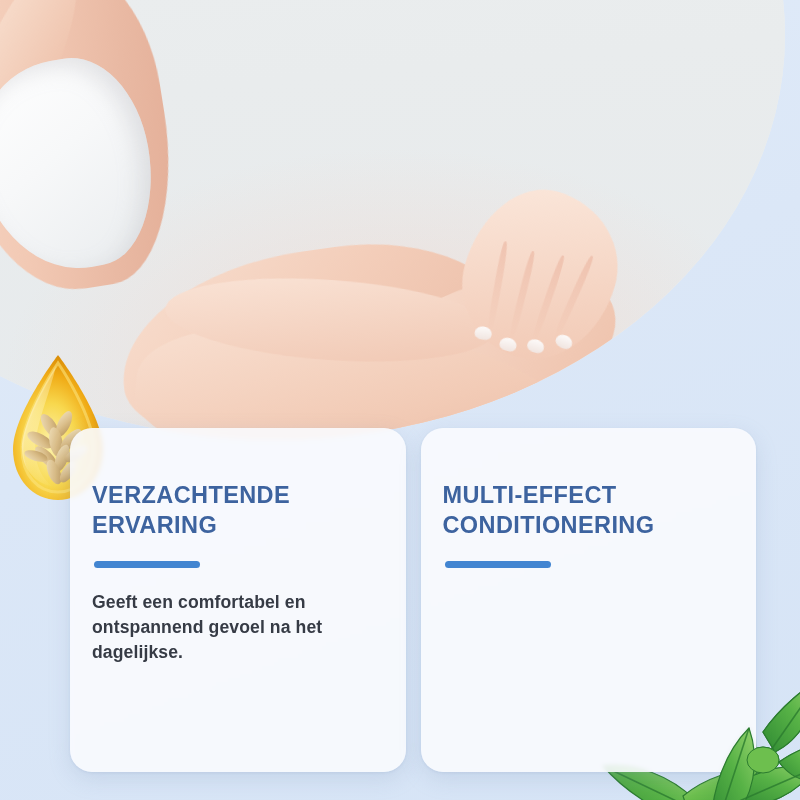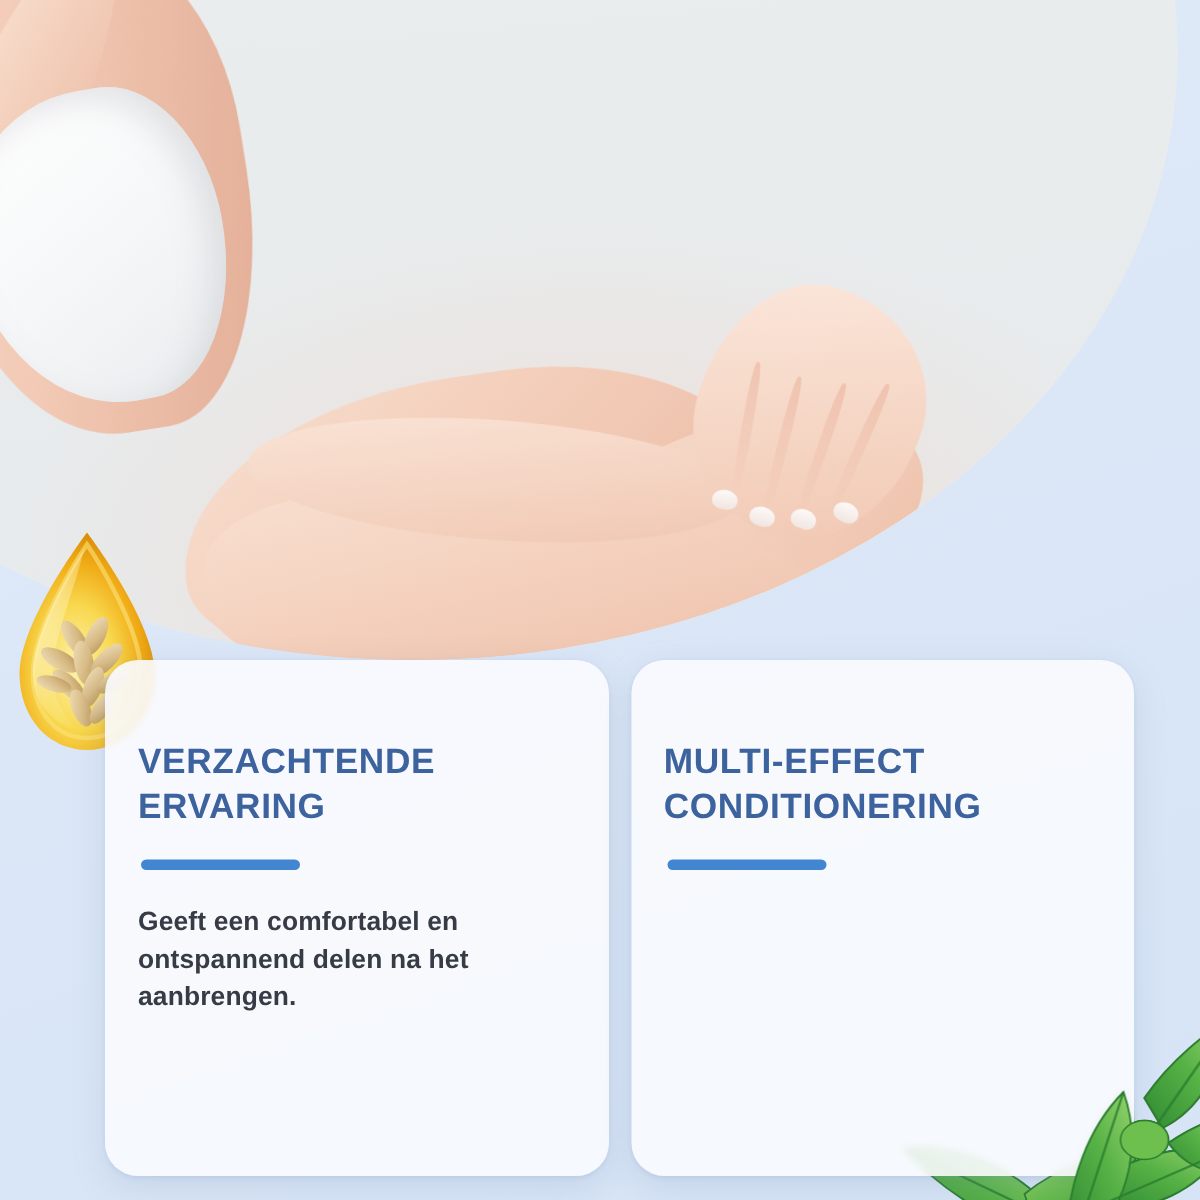--- a/index.html
+++ b/index.html
@@ -128,21 +128,21 @@
     position:absolute;
     right:-18px; bottom:-26px;
     width:255px; height:190px;
     z-index:4;
   }
   .mint-front { z-index:9; }
 
   
   .cards {
     position:absolute;
-    left:70px; top:440px;
+    left:70px; top:428px;
     width:686px; height:344px;
     display:flex;
     gap:15px;
     z-index:7;
   }
   .card {
     flex:1;
     position:relative;
     border-radius:22px;
     background:rgba(249,251,254,.90);
@@ -273,21 +273,21 @@
       </g>
       <ellipse cx="200" cy="124" rx="16" ry="13" fill="#6dbf4e" stroke="#2b7c2f" stroke-width="1"></ellipse>
     </svg>
   </div>
 
   <div class="cards">
 
     <div class="card">
       <div class="card-title">VERZACHTENDE ERVARING</div>
       <div class="rule"></div>
-      <div class="card-body">Geeft een comfortabel en ontspannend delen na het aanbrengen.</div>
+      <div class="card-body">Geeft een comfortabel en ontspannend gevoel na het dagelijkse.</div>
     </div>
 
     <div class="card">
       <div class="card-title">MULTI-EFFECT CONDITIONERING</div>
       <div class="rule"></div>
     </div>
 
   </div>
 
   <div class="mint mint-front" style="right:-18px; bottom:-26px;">

